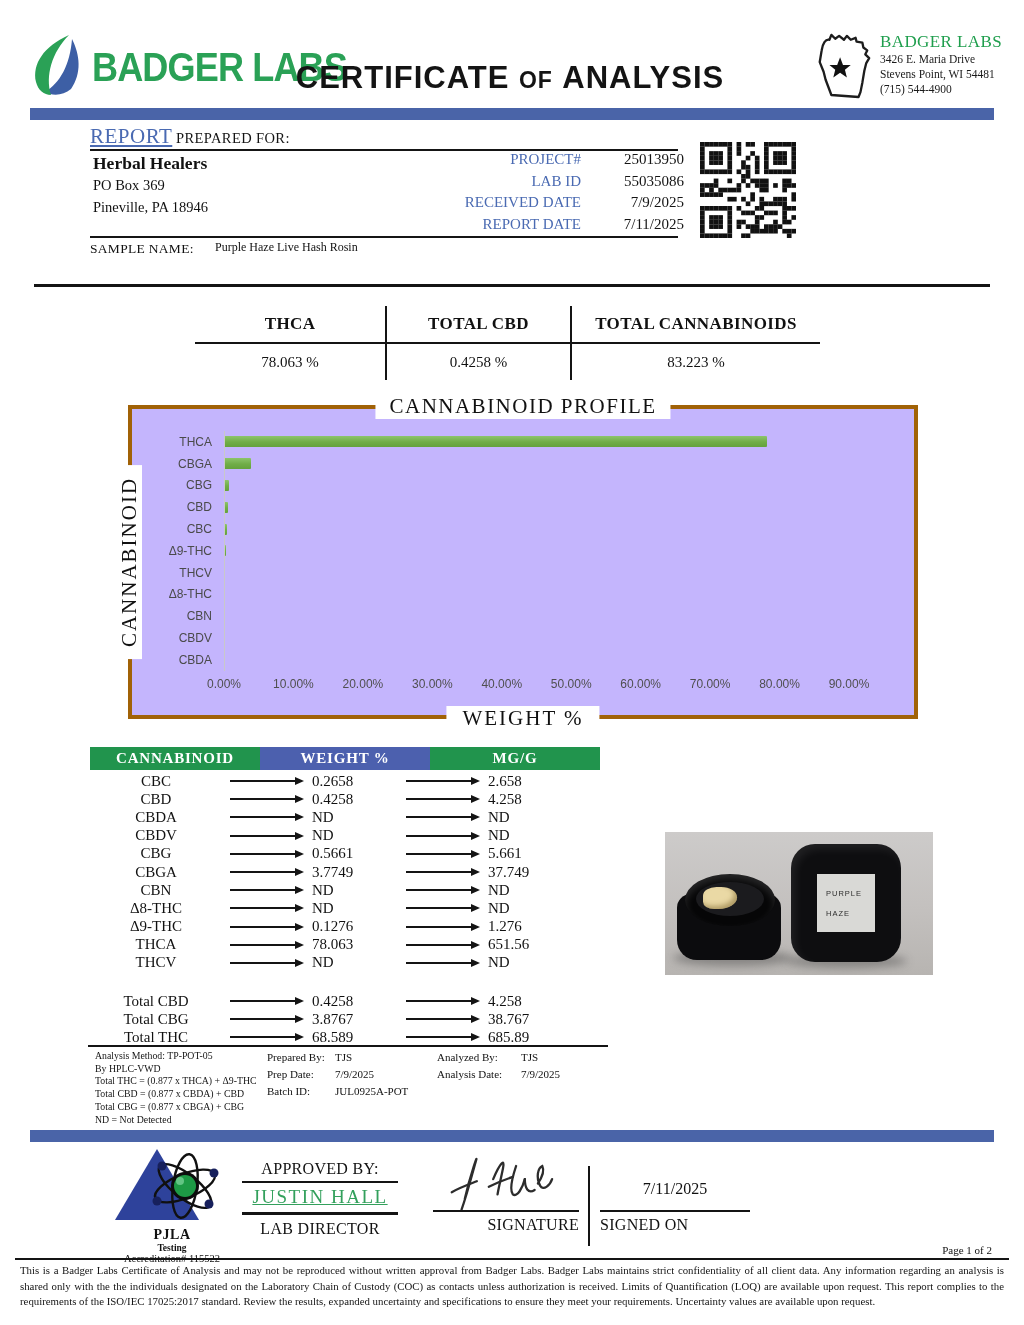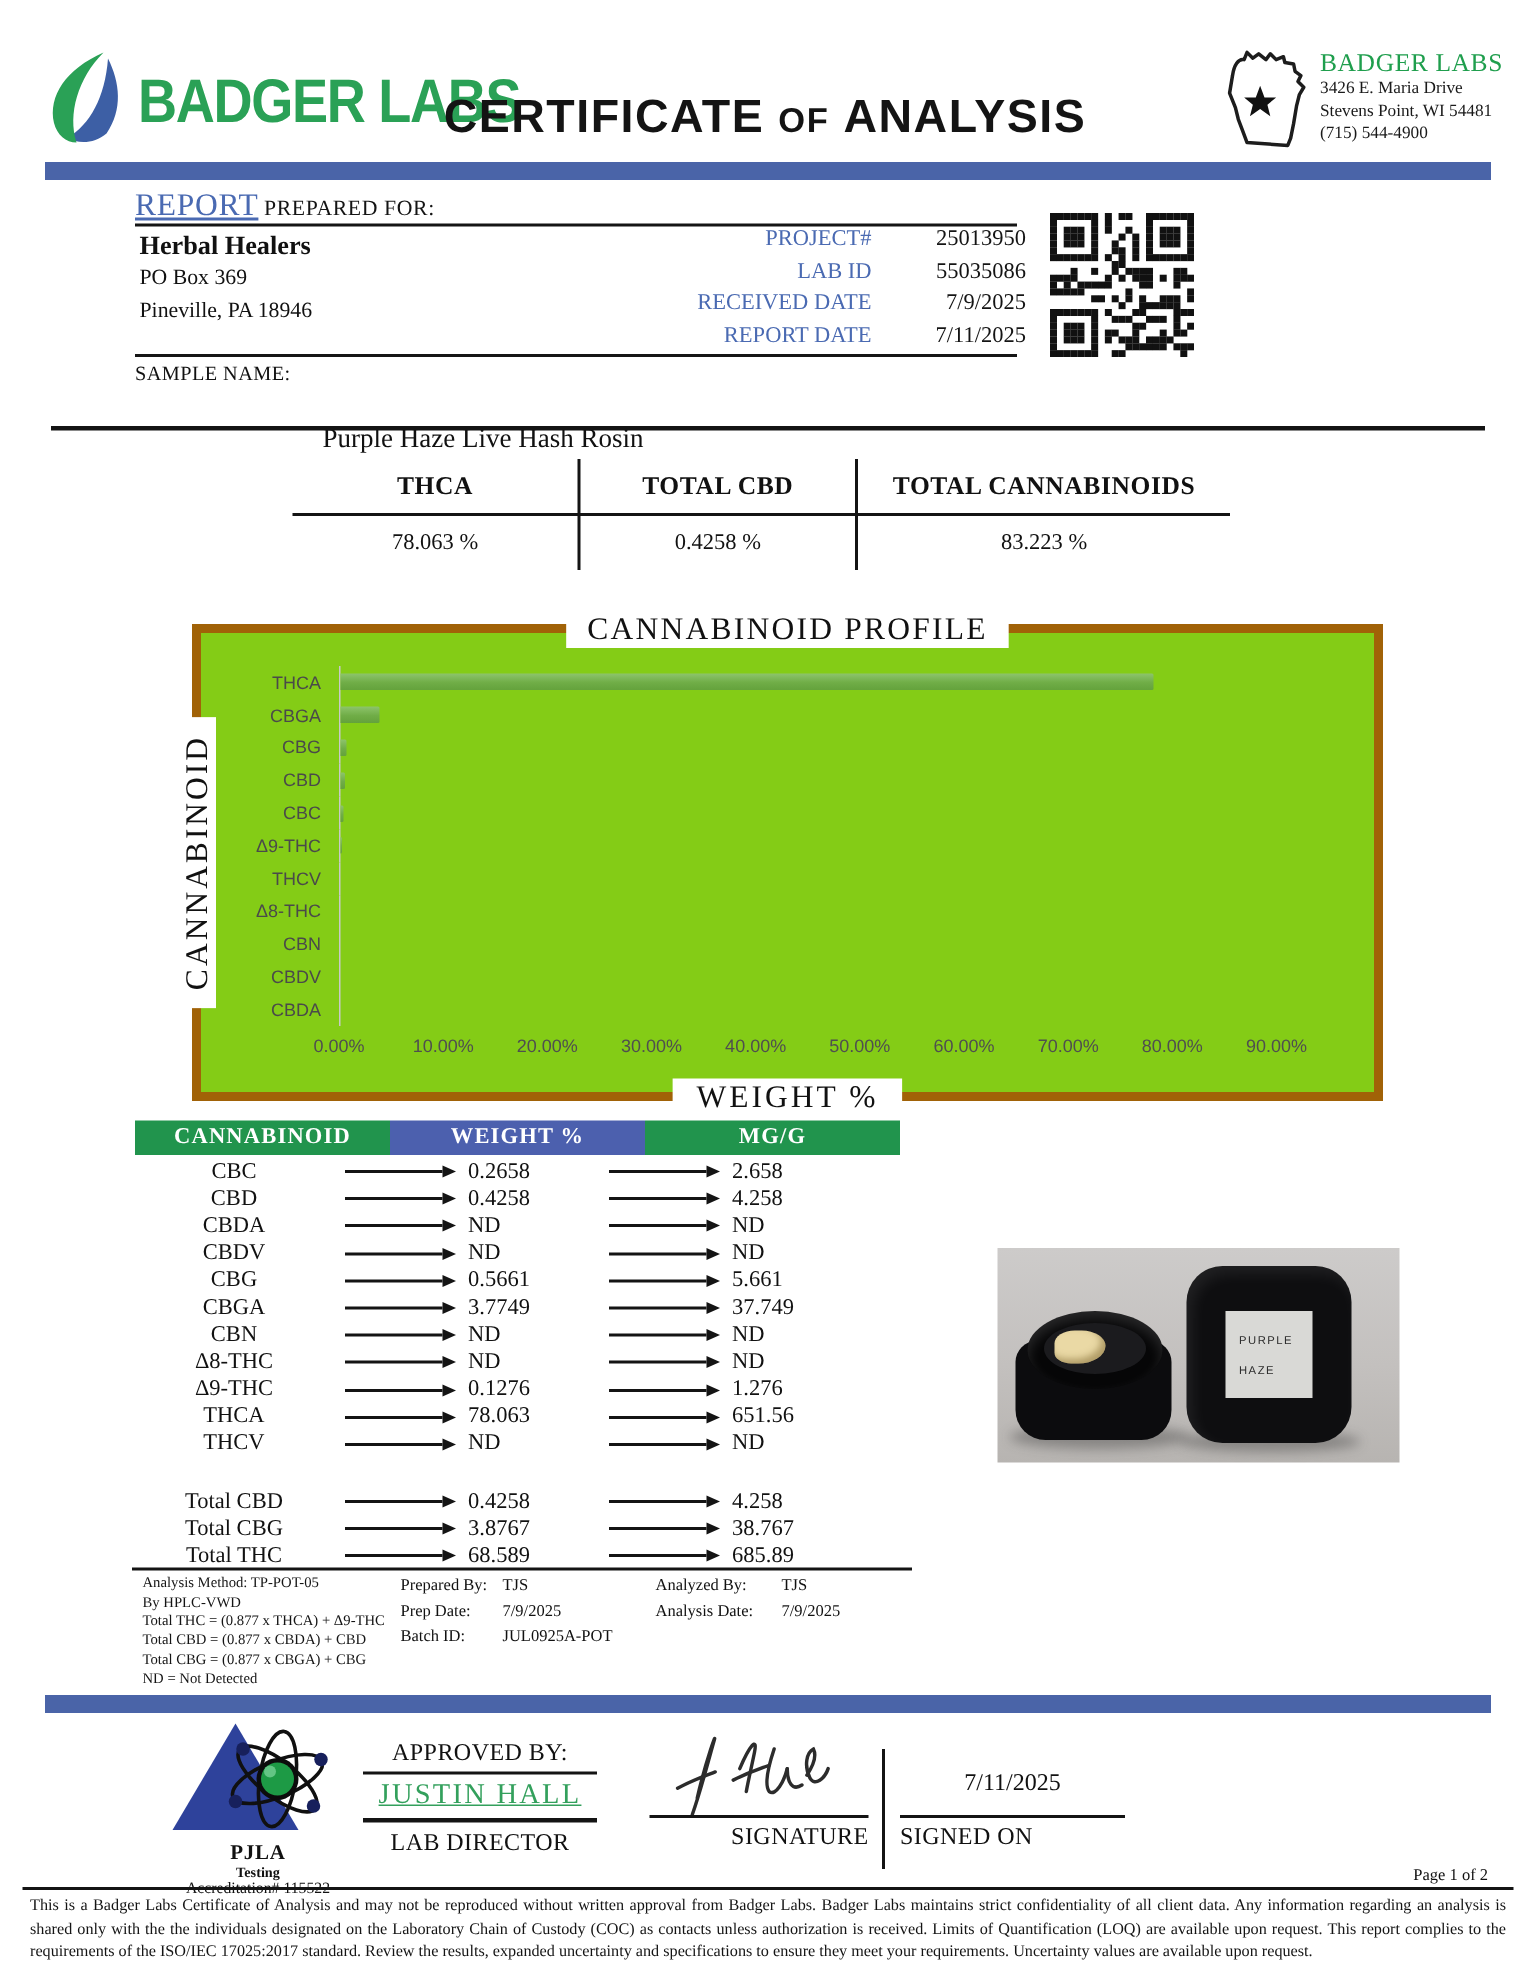--- a/index.html
+++ b/index.html
@@ -30,33 +30,33 @@
   .hline{background:#151515;height:2px;}
   .client-name{left:93px;top:153px;font-weight:bold;font-size:17.5px;}
   .client-a1{left:93px;top:177px;font-size:14.5px;}
   .client-a2{left:93px;top:199px;font-size:14.5px;}
   .meta{left:452px;top:151px;width:232px;}
   .meta-row{display:flex;height:21.5px;align-items:baseline;}
   .meta-label{flex:1;text-align:right;color:#4a6ab2;font-size:15px;}
   .meta-value{width:94px;text-align:right;padding-left:9px;font-size:15px;color:#141414;}
   .qr{left:700px;top:142px;width:96px;height:96px;background:#fff;}
   .sample-label{left:90px;top:241px;font-size:13.5px;letter-spacing:.3px;}
-  .sample-value{left:215px;top:240px;font-size:18px;margin-top:42px;}
+  .sample-value{left:215px;top:240px;font-size:12px;}
   .rule-thick{left:34px;top:284px;width:956px;height:3px;background:#141414;}
 
   
   .sumgrid{left:195px;top:306px;width:625px;display:grid;grid-template-columns:190px 185px 250px;}
   .sh{height:36px;display:flex;align-items:center;justify-content:center;
       font-weight:bold;font-size:17px;letter-spacing:.4px;}
   .sv{height:36px;display:flex;align-items:center;justify-content:center;font-size:15px;}
   .colsep{border-left:2px solid #141414;}
   .sumline{grid-column:1/-1;height:2px;background:#141414;}
 
   
-  .chart-box{left:128px;top:416px;width:782px;height:306px;border:6px solid #a16207;background:#84cc16;}
+  .chart-box{left:128px;top:405px;width:782px;height:306px;border:4px solid #a16207;background:#c4b5fd;}
   .ctitle{position:absolute;top:-15px;left:50%;transform:translateX(-50%);background:#fff;
           padding:0 14px;font-size:21px;letter-spacing:1.5px;white-space:nowrap;}
   .ylab{position:absolute;top:50%;left:-15px;transform:translateY(-50%) rotate(180deg);
         writing-mode:vertical-rl;background:#fff;padding:12px 0;font-size:21px;letter-spacing:2px;}
   .xlab{position:absolute;bottom:-16px;left:50%;transform:translateX(-50%);background:#fff;
         padding:0 16px;font-size:21px;letter-spacing:2px;white-space:nowrap;}
   .chart-rows{position:absolute;left:0;top:22px;width:100%;}
   .crow{display:flex;align-items:center;height:21.8px;}
   .clabel{width:92px;padding-right:12px;box-sizing:border-box;text-align:right;
           font-family:"Liberation Sans",sans-serif;font-size:12px;color:#4a4a4a;}

